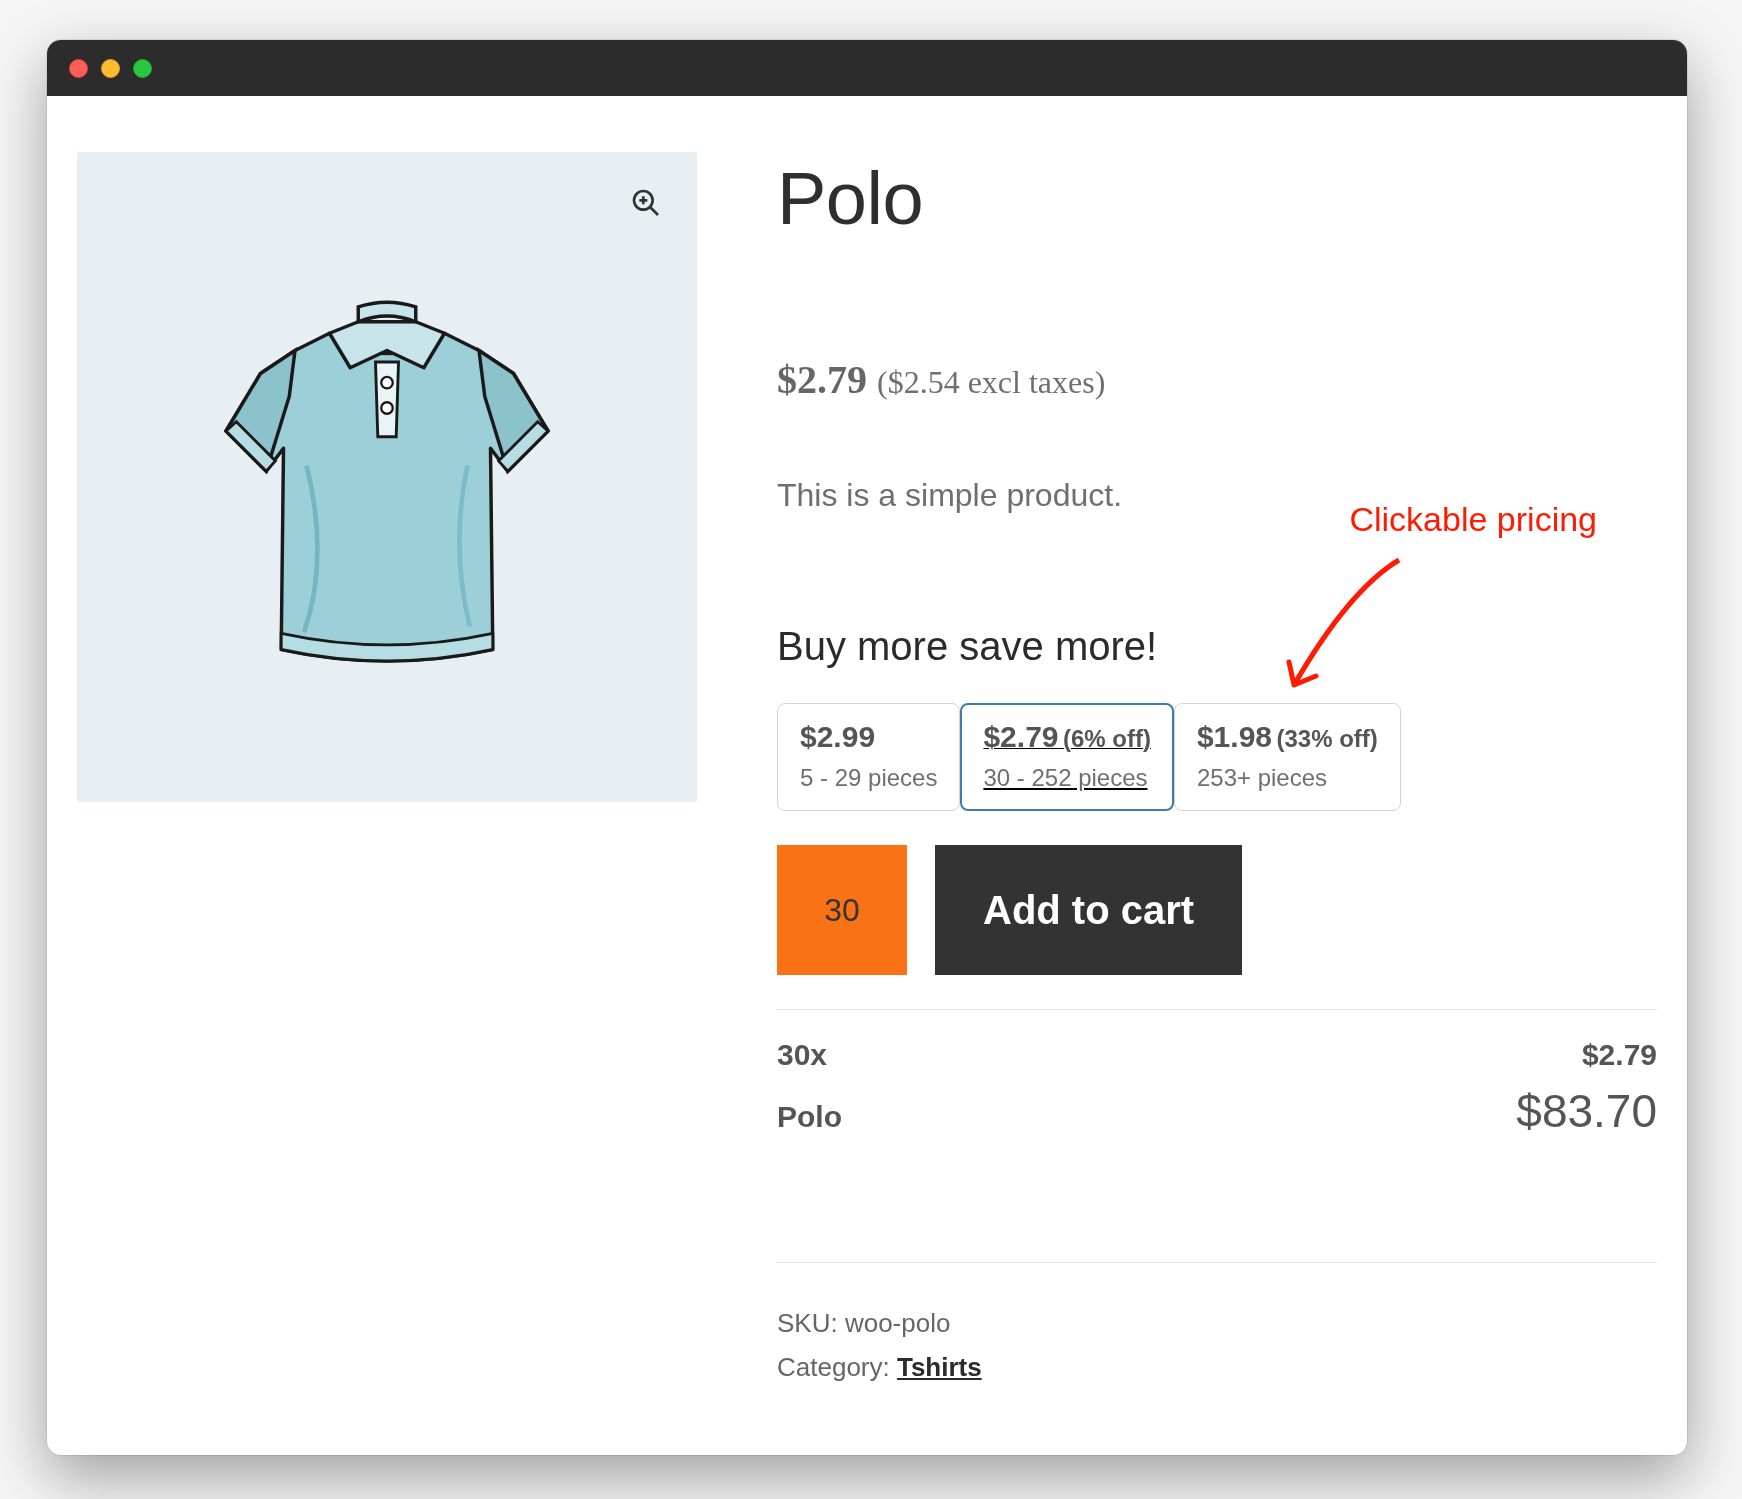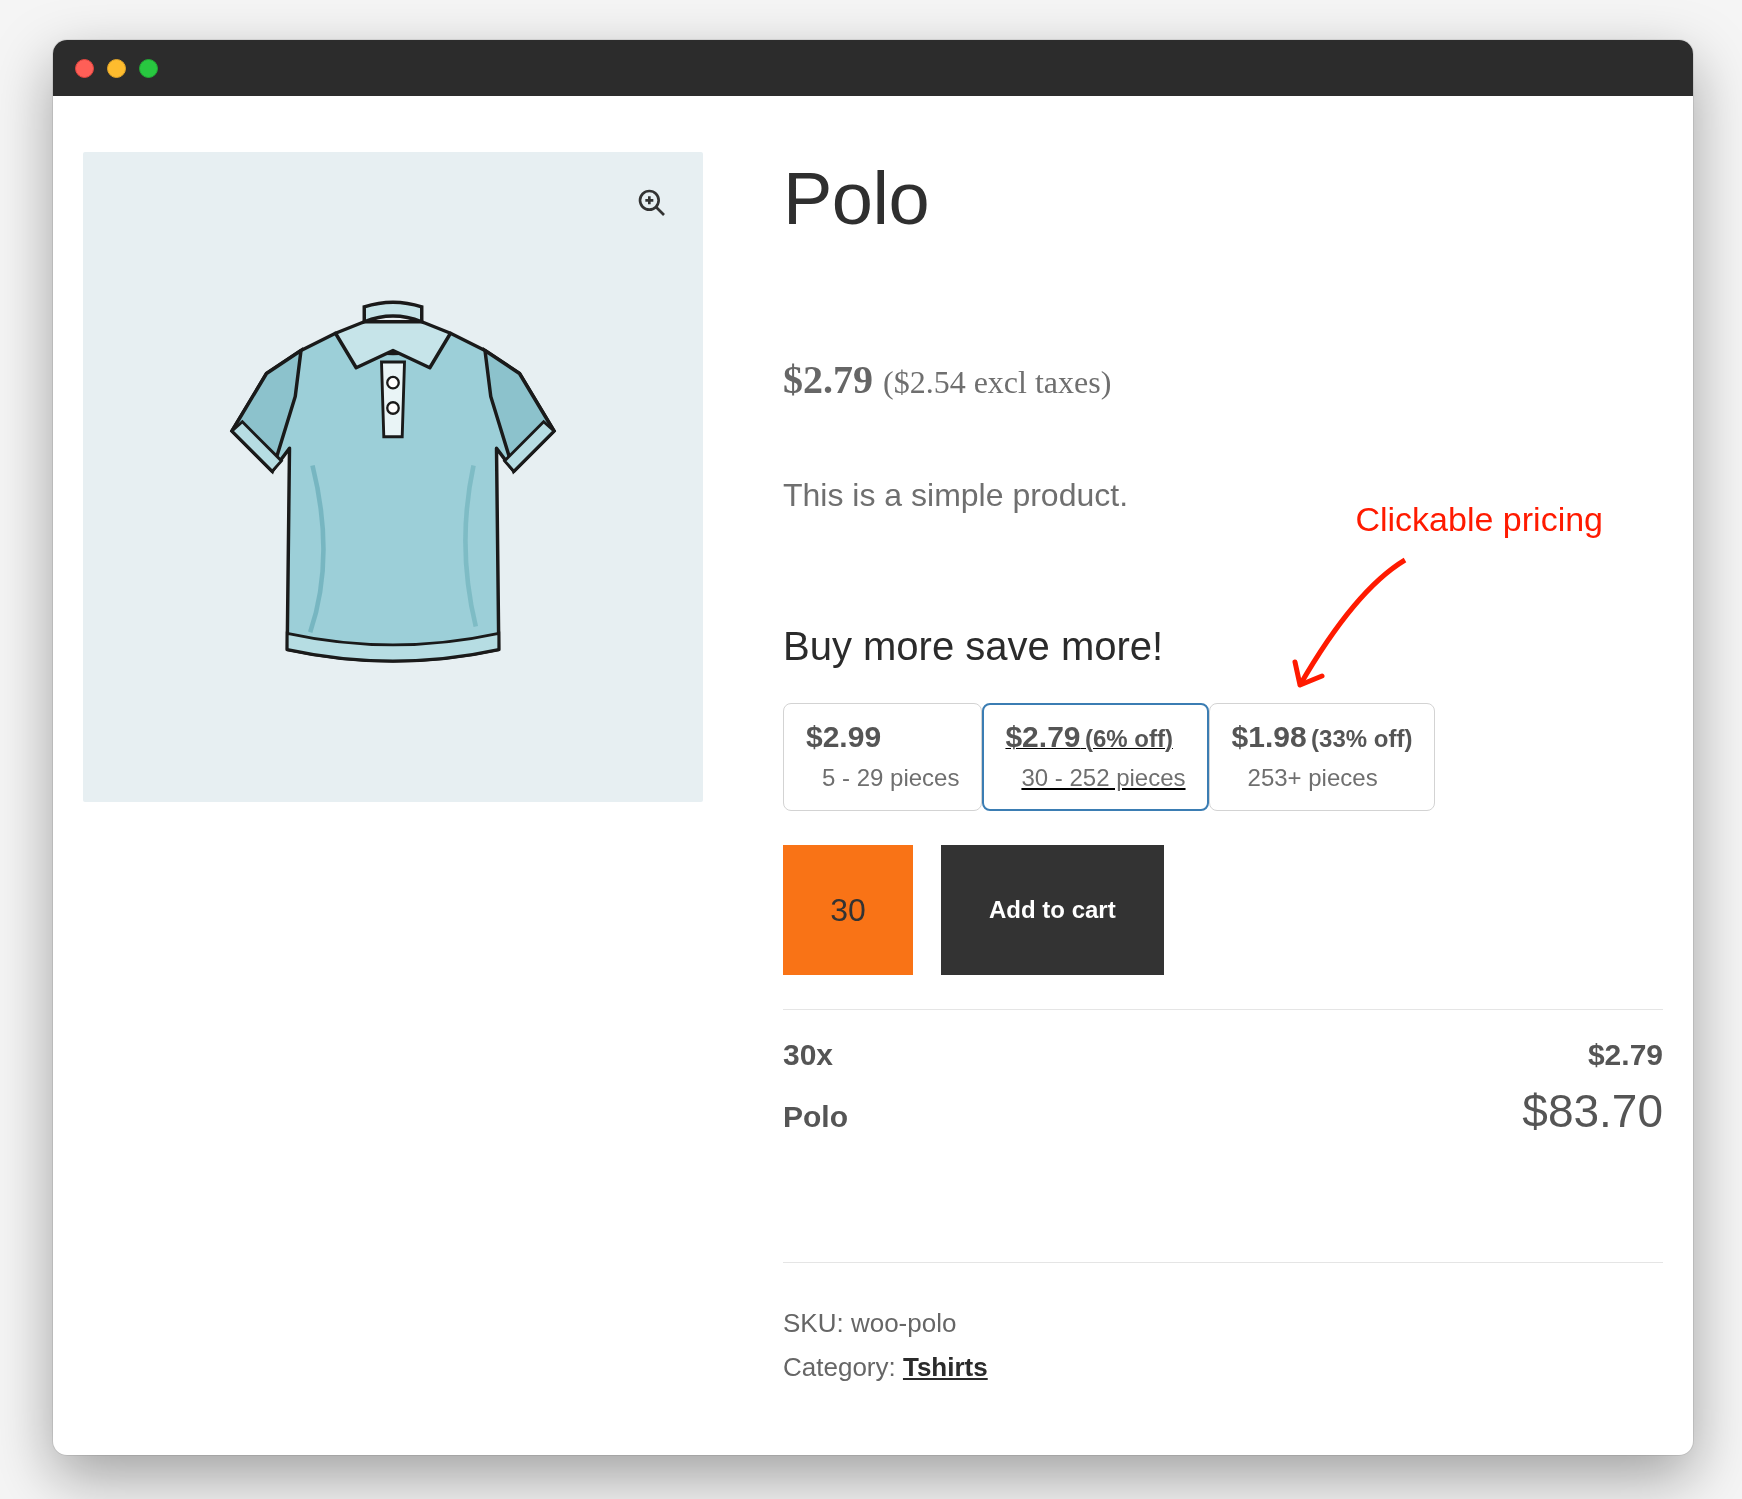--- a/index.html
+++ b/index.html
@@ -8,21 +8,21 @@
     background: #f5f5f5;
   }
   .stage {
     width: 1742px;
     height: 1499px;
     position: relative;
     background: #f5f5f5;
   }
   .window {
     position: absolute;
-    left: 53px;
+    left: 47px;
     top: 40px;
     width: 1640px;
     height: 1415px;
     background: #ffffff;
     border-radius: 14px;
     box-shadow: 0 22px 60px rgba(0,0,0,0.35), 0 0 0 1px rgba(0,0,0,0.08);
     overflow: hidden;
   }
   .titlebar {
     height: 56px;
@@ -100,37 +100,37 @@
     border:1px solid #d3d3d3;
     border-radius: 8px;
     padding: 16px 22px 18px 22px;
     min-width: 170px;
     cursor:pointer;
     background:#fff;
   }
   .tier.selected { border:2px solid #3b7db3; padding:15px 21px 13px 21px;text-decoration:underline;}
   .tier-price { font-size: 30px; font-weight: 700; color:#555; }
   .tier-discount { font-size: 24px; font-weight: 700; color:#555; }
-  .tier-sub { font-size: 24px; color:#6f6f6f; margin-top:10px; font-weight:400;margin-left:16px;}
+  .tier-sub { font-size: 24px; color:#6f6f6f; margin-top:10px; font-weight:400;}
   .cart-row { display:flex; gap:28px; margin-top:34px; }
   .qty-input {
     width:130px; height:130px;
     background:#f97316;
     border:none;
     text-align:center;
     font-size:32px;
     color:#333;
     font-family:inherit;
   }
   .add-btn {
     background:#333333;
     color:#fff;
     border:none;
     padding:0 48px;
-    font-size:24px;
+    font-size:40px;
     font-weight:700;
     height:130px;
     cursor:pointer;
   }
   .summary {
     border-top:1px solid #e5e5e5;
     margin-top:34px;
     padding-top:22px;
   }
   .summary-row {

